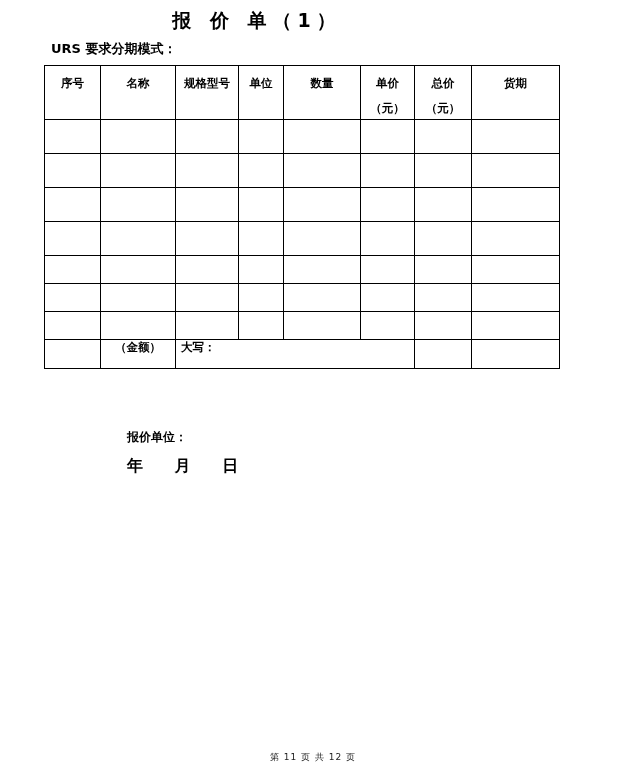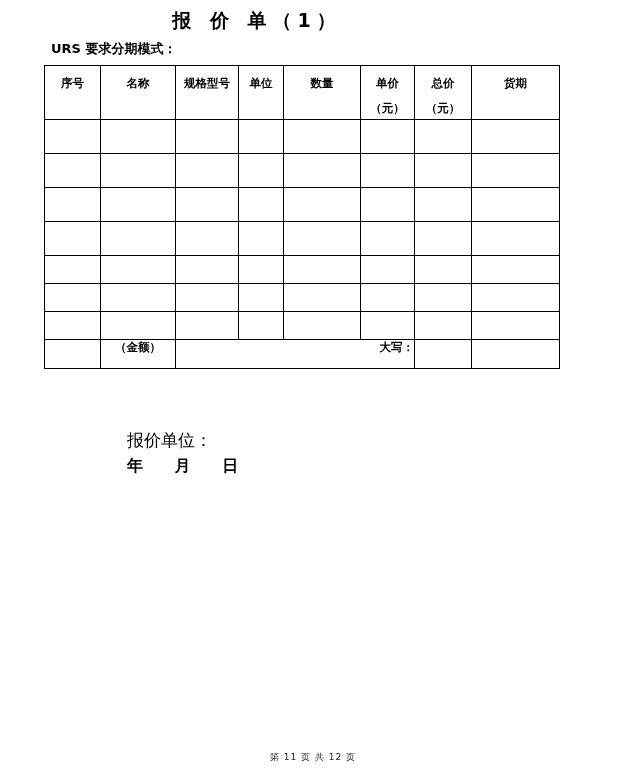--- a/index.html
+++ b/index.html
@@ -13,22 +13,22 @@
   table.quote td { border:1px solid #000; padding:0; font-size:11.5px; font-weight:bold;
                    text-align:center; vertical-align:top; }
   .hdr td { height:53px; }
   .hdr .line1 { display:block; margin-top:10px; }
   .hdr .line2 { display:block; margin-top:10px; }
   .r34 td { height:33px; }
   .r28 td { height:27px; }
   .sum td { height:27px; vertical-align:middle; }
   .sum .small { font-size:9px; font-weight:normal; color:#333; }
   .amt td { height:28px; vertical-align:middle; }
-  .amt .left { text-align:right; padding-left:5px; }
-  .footer-label { position:absolute; left:127px; font-size:17px; font-weight:normal; }
+  .amt .left { text-align:left; padding-left:5px; }
+  .footer-label { position:absolute; left:127px; font-size:12px; font-weight:bold; }
   .date-row { position:absolute; left:127px; top:456px; font-size:16px; font-weight:bold; }
   .date-row span { display:inline-block; }
   .page-num { position:absolute; left:0; width:626px; top:751px; text-align:center;
               font-size:9px; color:#222; letter-spacing:1px; }
 </style>
 </head>
 <body>
 
 <div class="title">报 价 单（1）</div>
 <div class="subtitle">URS 要求分期模式：</div>

